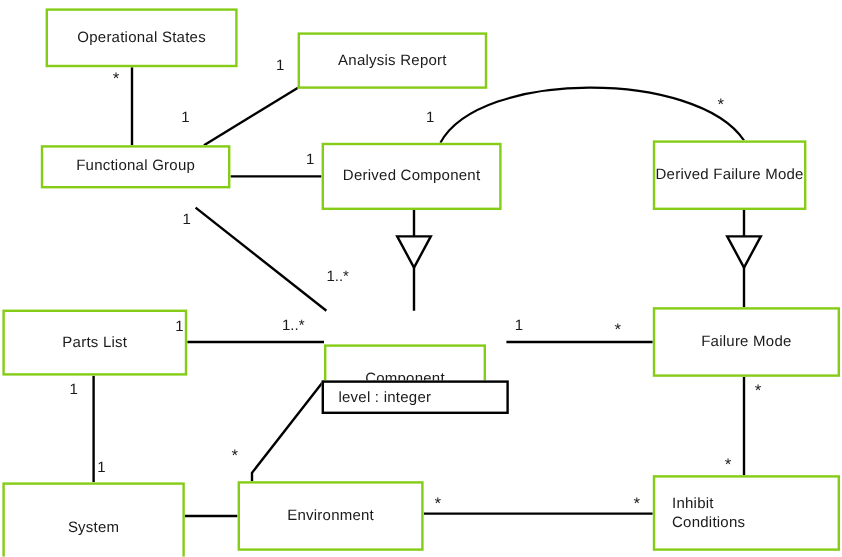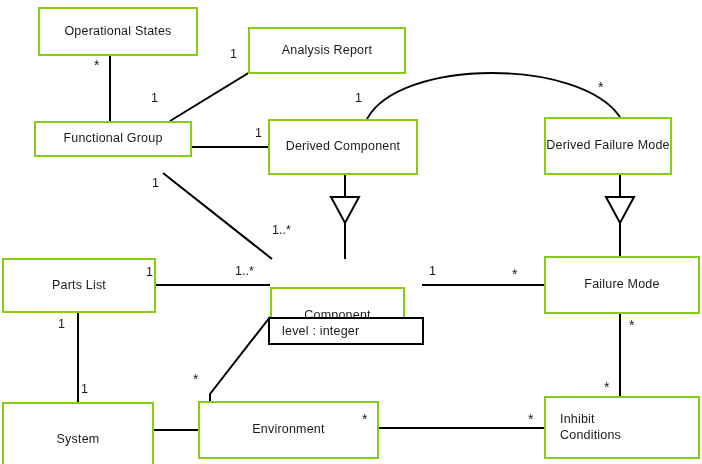--- a/index.html
+++ b/index.html
@@ -128,21 +128,21 @@
       </div>
       <div class="uml-class" style="left: 270px; top: 259px; width: 135px; height: 58px; margin-top: 28px;">
         <div class="uml-name">Component</div>
       </div>
       <div class="uml-class" style="left: 544px; top: 256px; width: 156px; height: 58px;">
         <div class="uml-name">Failure Mode</div>
       </div>
       <div class="uml-class" style="left: 2px; top: 402px; width: 152px; height: 75px;">
         <div class="uml-name">System</div>
       </div>
-      <div class="uml-class" style="left: 198px; top: 401px; width: 181px; height: 58px;">
+      <div class="uml-class" style="left: 198px; top: 401px; width: 155px; height: 58px;">
         <div class="uml-name">Environment</div>
       </div>
       <div class="uml-class" style="left: 544px; top: 396px; width: 156px; height: 63px;">
         <div class="uml-name align-left">Inhibit
 Conditions</div>
       </div>
       <div class="uml-attr" style="left: 268px; top: 317px; width: 156px; height: 28px; padding-left: 12px;">level : integer</div>
     </div>
   <div id="mult-group">
       <span class="mult star" style="left: 94px; top: 58px;">*</span>

